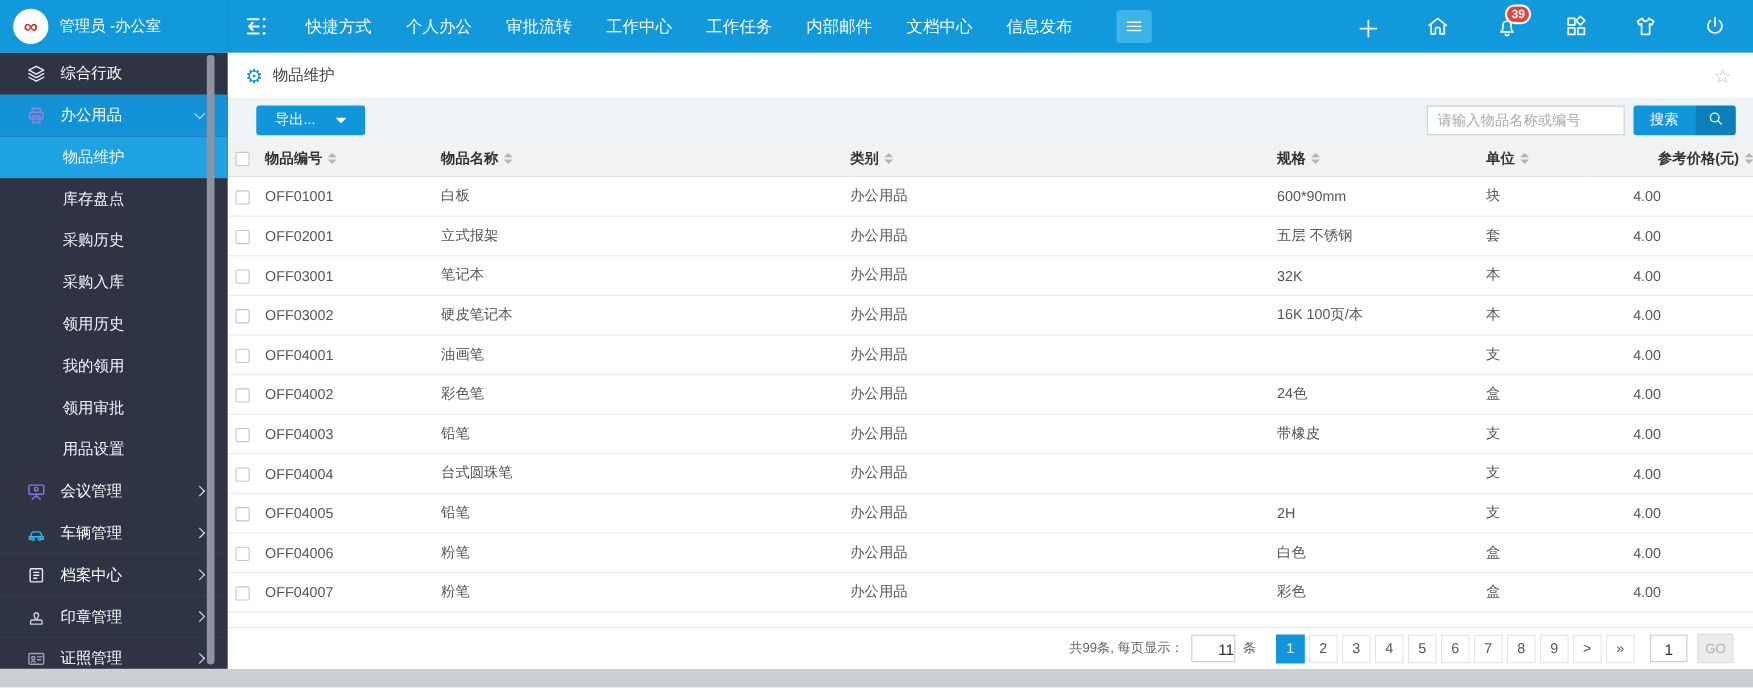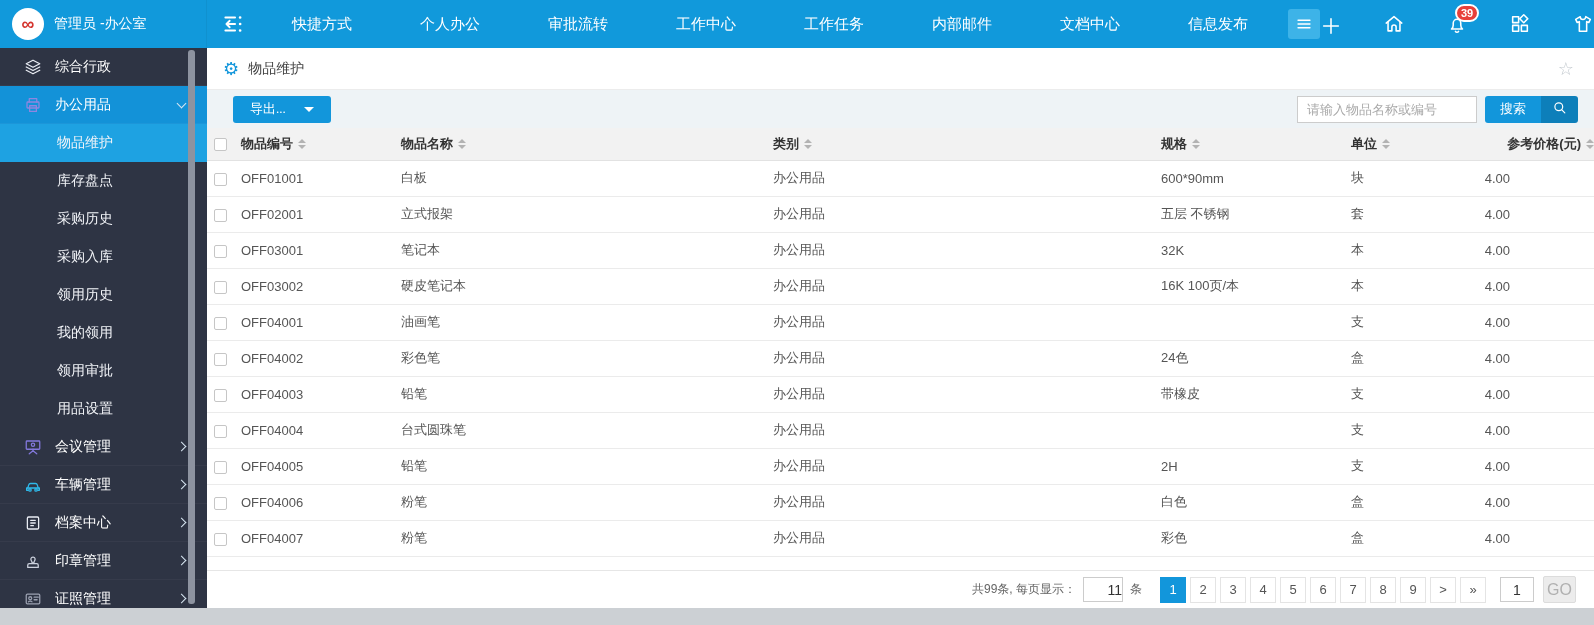--- a/index.html
+++ b/index.html
@@ -8,21 +8,21 @@
   .app{width:1594px;height:608px;background:#fff;display:flex;flex-direction:column}
 
   
   .topbar{height:48px;flex:0 0 48px;background:var(--topbar);display:flex;align-items:center;color:#fff}
   .brand{width:207px;flex:0 0 207px;align-self:stretch;display:flex;align-items:center;gap:10px;padding-left:12px;border-right:1px solid rgba(0,0,0,.05)}
   .logo{width:32px;height:32px;border-radius:50%;background:#fff;display:flex;align-items:center;justify-content:center;cursor:pointer}
   .logo span{color:#d4342e;font-weight:bold;font-size:18px;line-height:1}
   .user{font-size:14px;white-space:nowrap}
   .collapse{width:26px;height:26px;margin-left:14px;color:#fff;cursor:pointer}
   .collapse svg{width:26px;height:26px}
-  .topnav{display:flex;gap:68px;margin-left:45px;font-size:15px}
+  .topnav{display:flex;gap:31px;margin-left:31px;font-size:15px}
   .nav-item{cursor:pointer;white-space:nowrap}
   .moremenu{width:32px;height:30px;background:var(--topbar-light);border-radius:3px;margin-left:40px;display:flex;align-items:center;justify-content:center;cursor:pointer;flex:0 0 32px}
   .moremenu svg{width:18px;height:18px}
   .top-icons{margin-left:auto;display:flex;align-items:center;gap:41px;padding-right:24px}
   .ticon{width:22px;height:22px;position:relative;display:flex;cursor:pointer}
   .ticon svg{width:22px;height:22px}
   .ticon.big svg{width:26px;height:26px}
   .badge{position:absolute;top:-9px;left:9px;background:var(--badge);color:#fff;font-size:11px;line-height:14px;padding:0 4px;border-radius:9px;border:2px solid #fff;font-weight:bold}
 
   
@@ -39,21 +39,21 @@
   .side-child{height:38px;display:flex;align-items:center;padding-left:57px;font-size:14px;cursor:pointer;color:#f2f4f8}
   .side-child.active{background:var(--active-item)}
 
   
   .main{flex:1;display:flex;flex-direction:column;background:#fff;min-width:0}
   .page-head{height:42px;flex:0 0 42px;display:flex;align-items:center;gap:9px;padding:0 20px 0 16px;border-bottom:1px solid #ececec}
   .gear{color:var(--accent);font-size:18px;line-height:1}
   .page-title{font-size:14px;color:#404040}
   .fav{margin-left:auto;color:#c3c9cf;font-size:18px;cursor:pointer;line-height:1}
   .toolbar{height:38px;flex:0 0 38px;background:#eef3f6;display:flex;align-items:center;padding:0 16px;gap:10px}
-  .btn{background:var(--accent);color:#fff;border:none;border-radius:3px;height:27px;padding:0 17px;font-size:13px;font-family:Liberation Serif, serif;cursor:pointer;display:inline-flex;align-items:center;white-space:nowrap}
+  .btn{background:var(--accent);color:#fff;border:none;border-radius:3px;height:27px;padding:0 17px;font-size:13px;font-family:Liberation Sans, sans-serif;cursor:pointer;display:inline-flex;align-items:center;white-space:nowrap}
   .btns{display:flex;gap:10px}
   .export .caret{width:0;height:0;border-left:5px solid transparent;border-right:5px solid transparent;border-top:5px solid #fff;margin-left:18px}
   .searchbox{margin-left:auto;display:flex;align-items:center}
   .searchbox input{width:180px;height:27px;border:1px solid #ccc;padding:0 9px;font-size:13px;font-family:inherit;color:#333;margin-right:8px;background:#fff}
   .searchbox input::placeholder{color:#a9a9a9}
   .search-btn{border-radius:3px 0 0 3px;padding:0 15px}
   .search-icon-btn{border-radius:0 3px 3px 0;background:var(--search-dark);width:37px;padding:0;justify-content:center}
   .search-icon-btn svg{width:17px;height:17px}
 
   
@@ -69,21 +69,21 @@
   td.right{text-align:right;padding-right:84px}
   .cb{display:inline-block;width:13px;height:13px;border:1px solid #c6c6c6;background:#fff;border-radius:2px;margin-left:7px;vertical-align:middle;cursor:pointer}
 
   
   .pagebar{height:38px;flex:0 0 38px;border-top:1px solid #e6e6e6;display:flex;align-items:center;justify-content:flex-end;padding-right:18px;gap:7px;font-size:12px;color:#666;background:#fff}
   .pg-size{width:40px;height:25px;border:1px solid #ccc;text-align:right;font-size:14px;color:#333;font-family:inherit;background:#fff}
   .pages{display:flex;margin:0 7px}
   .pg{min-width:26px;height:26px;line-height:24px;text-align:center;border:1px solid #e4e4e4;background:#fff;color:#555;font-size:13px;cursor:pointer;margin-left:4px;padding:0 4px}
   .pg.active{background:var(--accent);border-color:var(--accent);color:#fff}
   .pg-goto{width:34px;height:25px;border:1px solid #ccc;text-align:center;font-size:14px;color:#333;font-family:inherit;background:#fff}
-  .go{width:33px;height:27px;background:#ececec;border:1px solid #dcdcdc;border-radius:2px;color:#b0b0b0;font-size:16px;cursor:pointer;font-family:inherit;margin-left:2px}
+  .go{width:33px;height:27px;background:#ececec;border:1px solid #dcdcdc;border-radius:2px;color:#b0b0b0;font-size:12px;cursor:pointer;font-family:inherit;margin-left:2px}
 </style>
 </head>
 <body>
 
 <div class="app">
 
   <header class="topbar">
     <div class="brand">
       <div class="logo">
         <span>∞</span>

